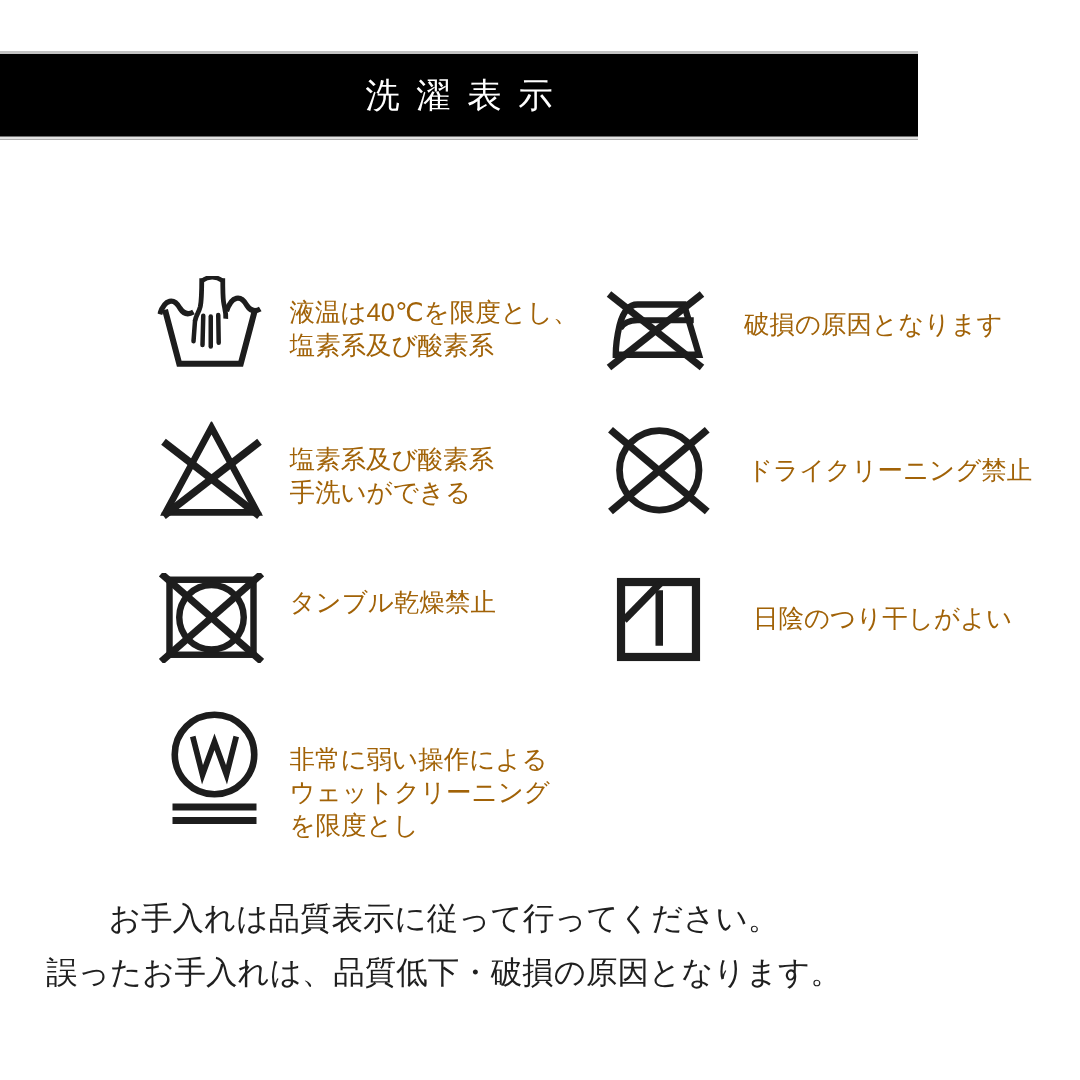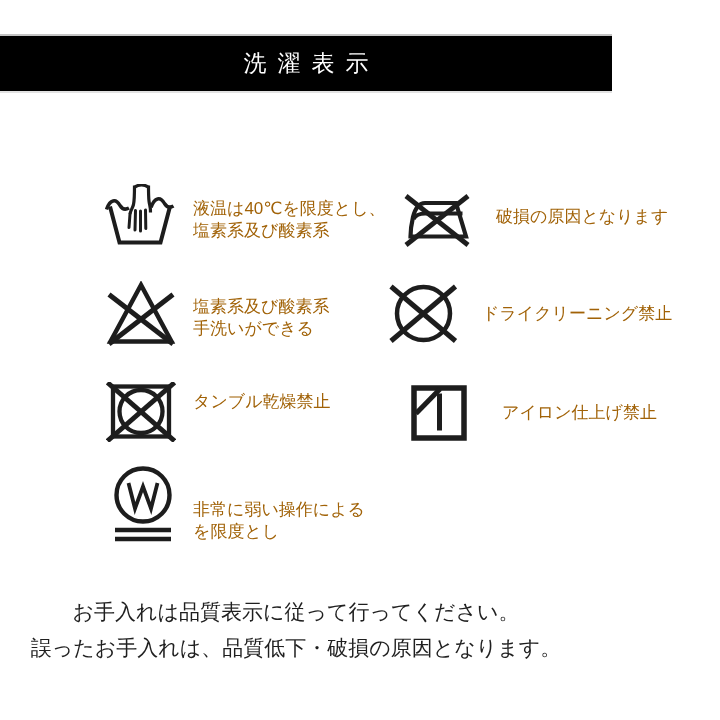--- a/index.html
+++ b/index.html
@@ -11,21 +11,21 @@
   .header-title{color:#ffffff;font-size:23px;font-weight:500;letter-spacing:11px;padding-left:11px;}
   .care-row{position:absolute;display:flex;align-items:center;}
   .sym{display:flex;align-items:center;justify-content:center;}
   .sym svg *{stroke:#1d1d1d;fill:none;}
   .lbl{position:relative;font-size:17px;line-height:22px;color:#a16207;white-space:nowrap;margin-left:18px;}
   .row-l1{left:105px;top:184px;}  .row-l1 .lbl{top:5px;}
   .row-l2{left:105px;top:281px;}  .row-l2 .lbl{top:4px;margin-left:16px;}
   .row-l3{left:106px;top:382px;}  .row-l3 .lbl{top:-10px;margin-left:17px;}
   .row-l4{left:111px;top:466px;}  .row-l4 .lbl{margin-left:18px;margin-top:30px;}
   .row-r1{left:404px;top:193px;}  .row-r1 .lbl{top:-5px;margin-left:24px;}
-  .row-r2{left:388px;top:284px;font-family:Liberation Serif, serif;}  .row-r2 .lbl{margin-left:24px;}
+  .row-r2{left:404px;top:284px;font-family:Liberation Serif, serif;}  .row-r2 .lbl{margin-left:24px;}
   .row-r3{left:411px;top:385px;}  .row-r3 .lbl{margin-left:35px;}
   .footer{position:absolute;top:594px;left:0;width:592px;text-align:center;
         font-family:"Liberation Serif","DejaVu Serif",serif;font-size:21px;line-height:36px;color:#1f1f1f;}
 </style>
 </head>
 <body>
 
 <div class="page">
 
   <div class="header-bar">
@@ -85,20 +85,21 @@
     <span class="sym">
       <svg width="64" height="80" viewBox="0 0 64 80">
         <circle cx="32" cy="29" r="26.5" stroke-width="4.4"></circle>
         <path d="M17.5 17 L24 42.5 L32 20.5 L40 42.5 L46.5 17" stroke-width="3.8"></path>
         <path d="M4 64 L60 64" stroke-width="4.6"></path>
         <path d="M4 73 L60 73" stroke-width="4.6"></path>
       </svg>
     </span>
     <div class="lbl">
       <div>非常に弱い操作による</div>
+      <div>ウェットクリーニング</div>
       <div>を限度とし</div>
     </div>
   </div>
 
   <div class="care-row row-r1">
     <span class="sym">
       <svg width="68" height="58" viewBox="0 0 68 58">
         <path d="M52 10 L21 10 C15 10 11 16 9 24 C7.5 30.5 6.5 38 6.5 43.5 L62 43.5 Z" stroke-width="4.2"></path>
         <path d="M9.5 26 C12 21.5 16 20.5 21 20.5 L58.5 20.5" stroke-width="4"></path>
         <path d="M2 3 L64 52" stroke-width="4.8"></path>
@@ -125,21 +126,21 @@
 
   <div class="care-row row-r3">
     <span class="sym">
       <svg width="56" height="56" viewBox="0 0 56 56">
         <rect x="3" y="3" width="50" height="50" stroke-width="5.5"></rect>
         <path d="M5 28.5 L29 4" stroke-width="5"></path>
         <path d="M28.5 8.5 L28.5 45.5" stroke-width="5"></path>
       </svg>
     </span>
     <div class="lbl">
-      <div>アイロン仕上げ禁止</div>
+      <div>日陰のつり干しがよい</div>
     </div>
   </div>
 
   <div class="footer">
     <div>お手入れは品質表示に従って行ってください。</div>
     <div>誤ったお手入れは、品質低下・破損の原因となります。</div>
   </div>
 
 </div>
 

